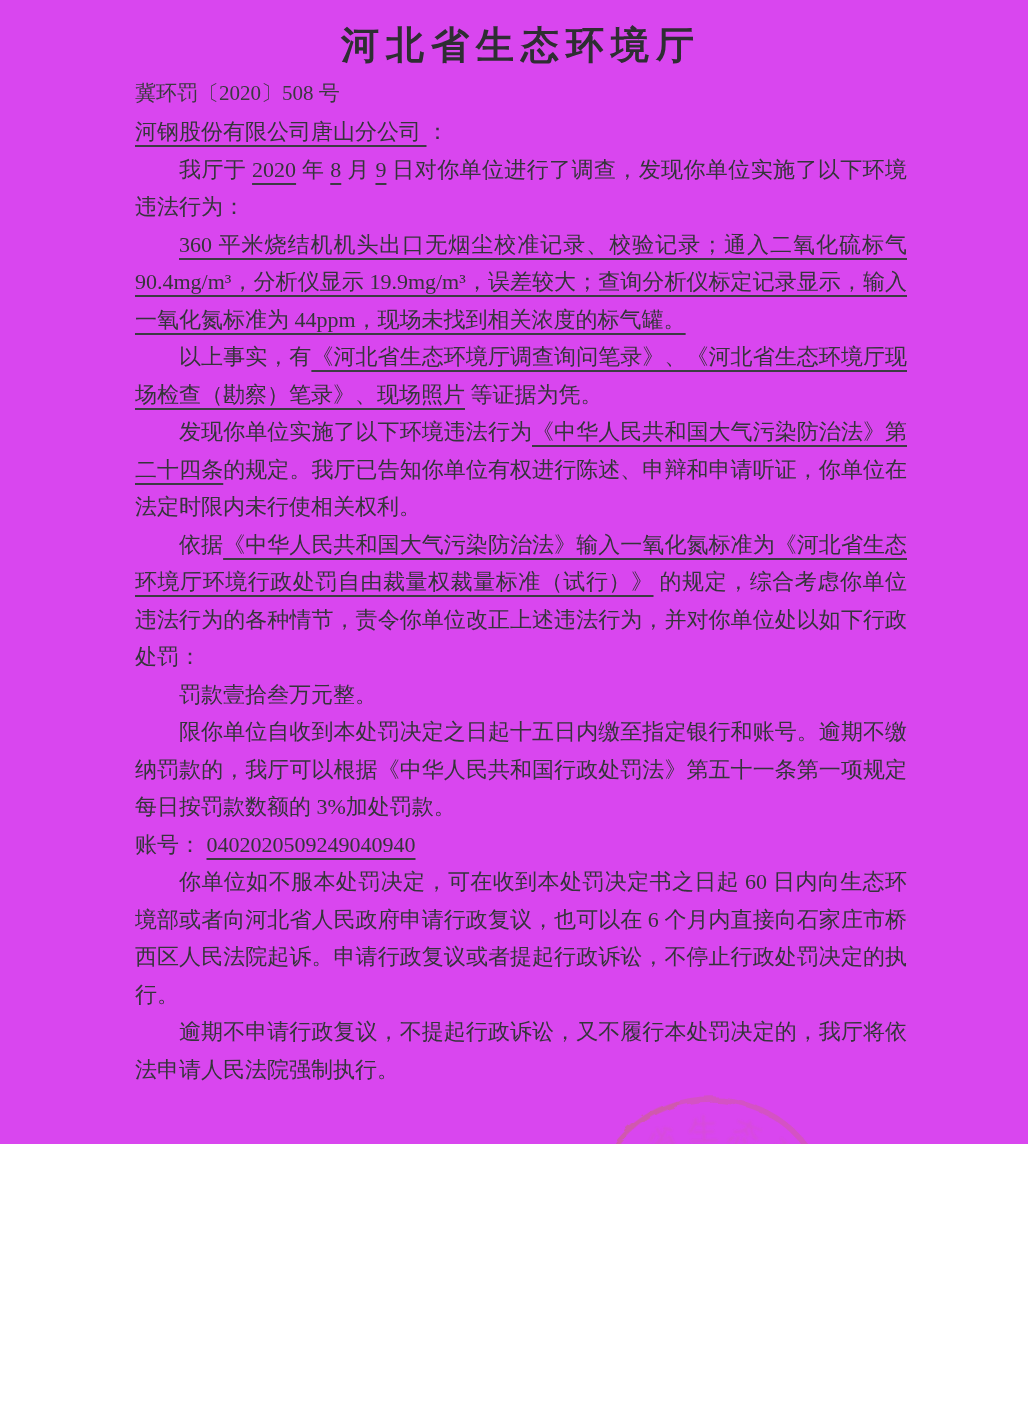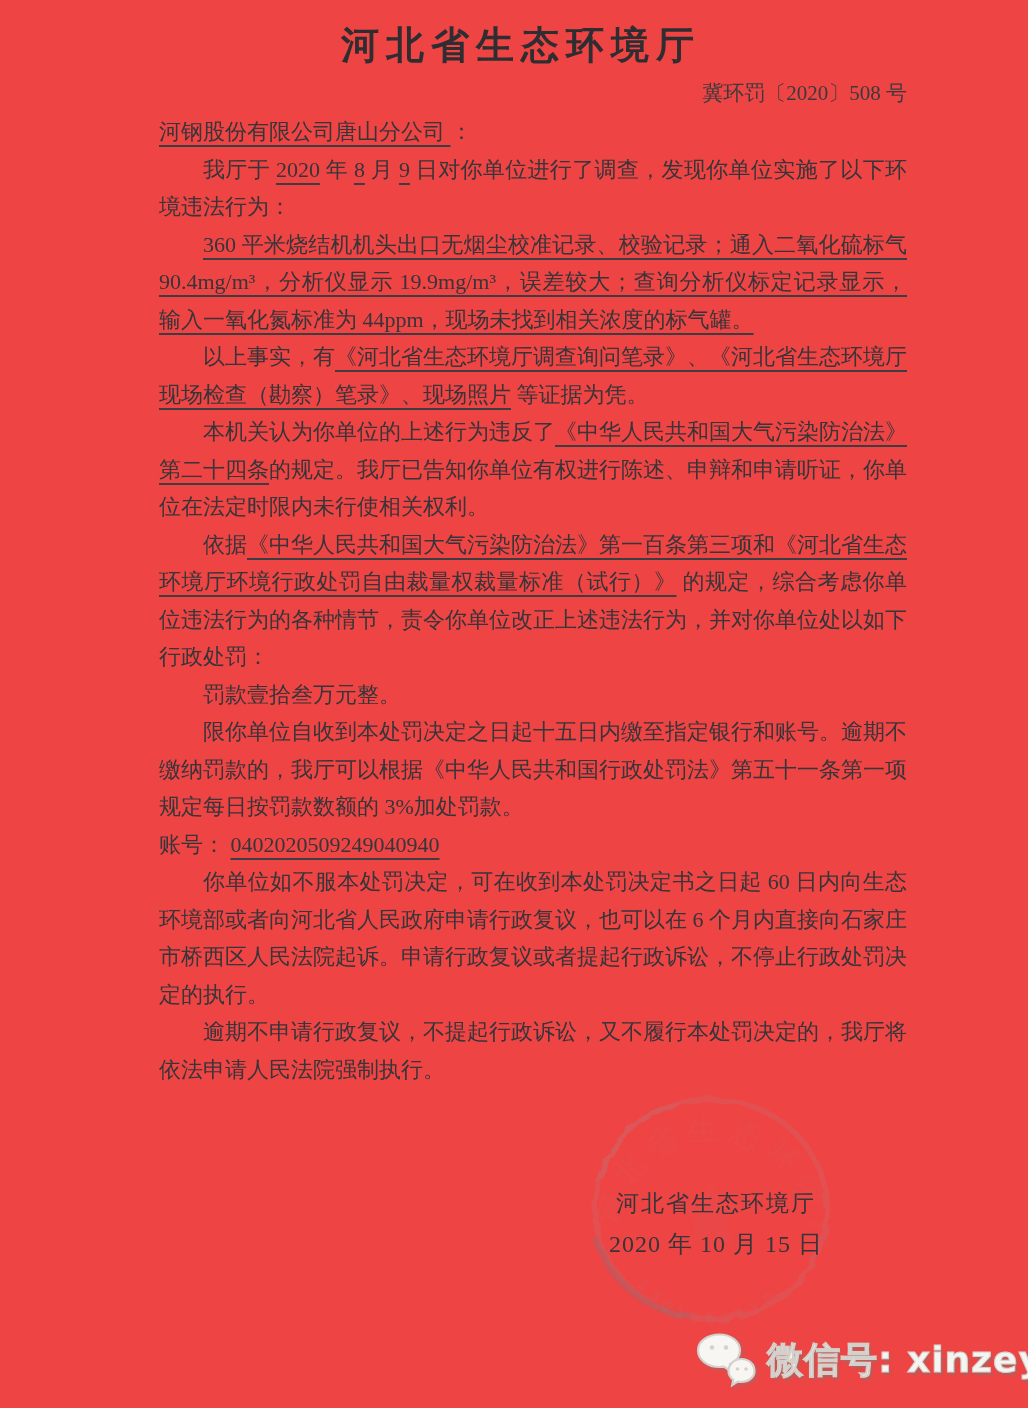--- a/index.html
+++ b/index.html
@@ -1,54 +1,53 @@
 <!DOCTYPE html>
 <html><head>
 <meta charset="utf-8">
 <style>
   * { margin: 0; padding: 0; box-sizing: border-box; }
   html, body { background: #ffffff; }
   .page {
     position: relative;
     width: 1028px;
-    height: 1408px;
+    height: 1144px;
     margin: 0 auto;
-    background: #ef4444;
+    background: #d946ef;
     overflow: hidden;
     font-family: "Liberation Serif", "DejaVu Serif", serif;
     color: #35353a;
   }
   .content {
     position: absolute;
     left: 135px;
     top: 20px;
     width: 772px;
   }
   .doc-title {
     text-align: center;
     font-size: 38px;
     font-weight: 700;
     line-height: 51px;
     letter-spacing: 7px;
     color: #2e2e32;
   }
   .doc-number {
     margin-top: 8px;
-    text-align: right;
+    text-align: left;
     font-size: 21px;
     line-height: 28px;
     color: #3a3a3e;
     font-family: Liberation Serif, serif;
   }
   .body-text {
     margin-top: 6px;
     font-size: 22px;
     line-height: 37.5px;
     text-align: justify;
-    margin-left: 24px;
   }
   .body-text p { margin: 0; }
   .body-text p.indent { text-indent: 2em; }
   .u {
     text-decoration: underline;
     text-decoration-thickness: 1.5px;
     text-underline-offset: 5.5px;
     text-decoration-color: #3c3c42;
   }
   .gap { display: inline-block; height: 1px; }
@@ -100,22 +99,22 @@
   <div class="content">
     <div class="doc-title">
       <div>河北省生态环境厅</div>
     </div>
     <div class="doc-number">冀环罚〔2020〕508 号</div>
     <div class="body-text">
         <p><span class="u">河钢股份有限公司唐山分公司 </span><span>：</span></p>
         <p class="indent"><span>我厅于 </span><span class="u">2020</span><span> 年 </span><span class="u">8</span><span> 月 </span><span class="u">9</span><span> 日对你单位进行了调查，发现你单位实施了以下环境违法行为：</span></p>
         <p class="indent"><span class="u">360 平米烧结机机头出口无烟尘校准记录、校验记录；通入二氧化硫标气 90.4mg/m³，分析仪显示 19.9mg/m³，误差较大；查询分析仪标定记录显示，输入一氧化氮标准为 44ppm，现场未找到相关浓度的标气罐。</span></p>
         <p class="indent"><span>以上事实，有</span><span class="u">《河北省生态环境厅调查询问笔录》、《河北省生态环境厅现场检查（勘察）笔录》、现场照片</span><span> 等证据为凭。</span></p>
-        <p class="indent"><span>本机关认为你单位的上述行为违反了</span><span class="u">《中华人民共和国大气污染防治法》第二十四条</span><span>的规定。我厅已告知你单位有权进行陈述、申辩和申请听证，你单位在法定时限内未行使相关权利。</span></p>
-        <p class="indent"><span>依据</span><span class="u">《中华人民共和国大气污染防治法》第一百条第三项和《河北省生态环境厅环境行政处罚自由裁量权裁量标准（试行）》</span><span> 的规定，综合考虑你单位违法行为的各种情节，责令你单位改正上述违法行为，并对你单位处以如下行政处罚：</span></p>
+        <p class="indent"><span>发现你单位实施了以下环境违法行为</span><span class="u">《中华人民共和国大气污染防治法》第二十四条</span><span>的规定。我厅已告知你单位有权进行陈述、申辩和申请听证，你单位在法定时限内未行使相关权利。</span></p>
+        <p class="indent"><span>依据</span><span class="u">《中华人民共和国大气污染防治法》输入一氧化氮标准为《河北省生态环境厅环境行政处罚自由裁量权裁量标准（试行）》</span><span> 的规定，综合考虑你单位违法行为的各种情节，责令你单位改正上述违法行为，并对你单位处以如下行政处罚：</span></p>
         <p class="indent"><span>罚款壹拾叁万元整。</span></p>
         <p class="indent"><span>限你单位自收到本处罚决定之日起十五日内缴至指定银行和账号。逾期不缴纳罚款的，我厅可以根据《中华人民共和国行政处罚法》第五十一条第一项规定每日按罚款数额的 3%加处罚款。</span></p>
         <p><span>账号： </span><span class="u"> 0402020509249040940 </span></p>
         <p class="indent"><span>你单位如不服本处罚决定，可在收到本处罚决定书之日起 60 日内向生态环境部或者向河北省人民政府申请行政复议，也可以在 6 个月内直接向石家庄市桥西区人民法院起诉。申请行政复议或者提起行政诉讼，不停止行政处罚决定的执行。</span></p>
         <p class="indent"><span>逾期不申请行政复议，不提起行政诉讼，又不履行本处罚决定的，我厅将依法申请人民法院强制执行。</span></p>
       </div>
   </div>
 
   <svg class="seal" viewBox="0 0 252 240">
     <defs>

